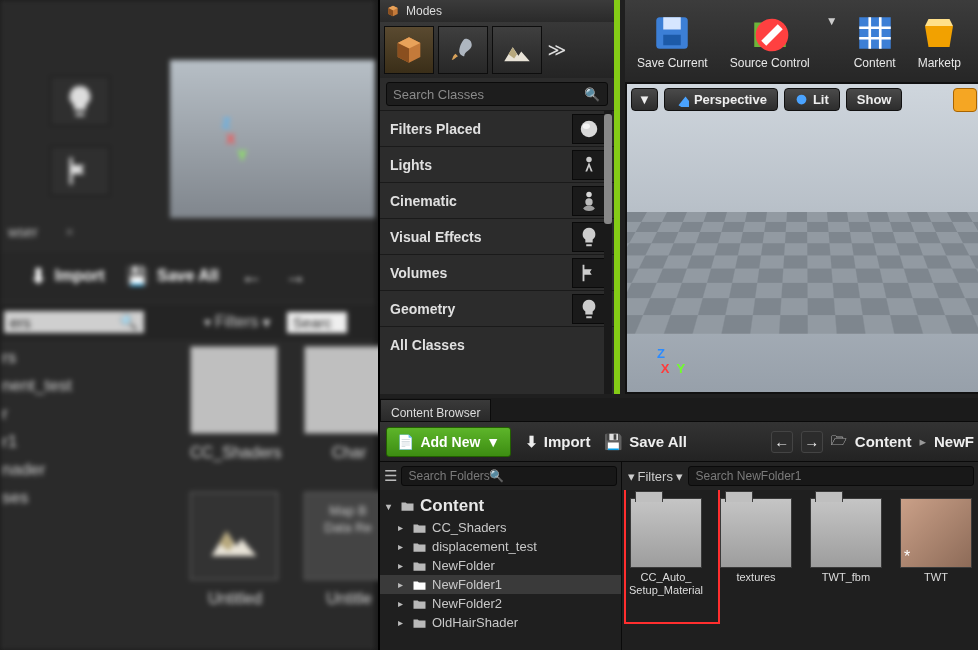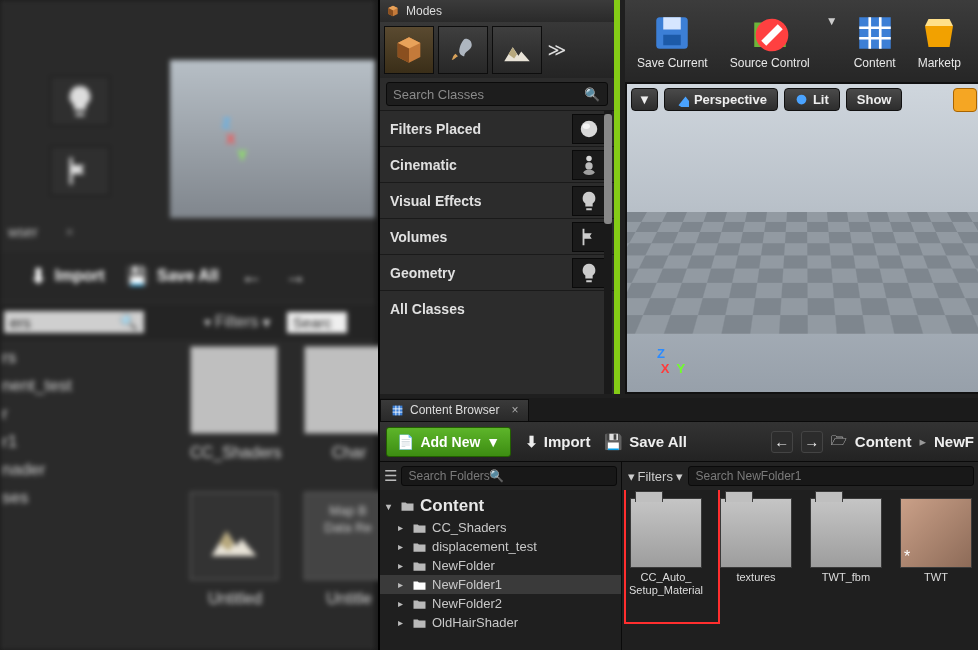--- a/index.html
+++ b/index.html
@@ -56,21 +56,21 @@
   .modes-row .label{ font-size:14px; color:#e0e0e0; font-weight:bold;}
   .modes-row.sel{ border-left:4px solid #f2a100; padding-left:6px;}
   .modes-row .mini{ width:34px; height:30px; background:#1a1a1a; border:1px solid #0a0a0a; display:flex;align-items:center;justify-content:center;}
   .modes-row .mini svg{width:22px;height:22px;fill:#ccc;}
   .modes-scroll{ position:absolute; right:2px; top:0; bottom:0; width:8px; background:#1a1a1a;}
   .modes-scroll .thumb{ position:absolute; left:0; top:4px; width:8px; height:110px; background:#888; border-radius:3px;}
 
   
   .cb { position:absolute; left:0; top:398px; width:600px; height:252px; background:#1f1f1f; }
   .cb-tab { height:24px; background:#1b1b1b; display:flex; align-items:center; border-bottom:1px solid #0a0a0a;}
-  .cb-tab .tab{ background:linear-gradient(#3a3a3a,#292929); height:22px; display:flex; align-items:center; gap:6px; padding:0 10px; font-size:12px; color:#ddd; border:1px solid #0b0b0b; border-bottom:none;}
+  .cb-tab .tab{ background:linear-gradient(#3a3a3a,#292929); height:22px; display:flex; align-items:center; gap:6px; padding:0 10px; font-size:12px; color:#ddd; border:1px solid #0b0b0b; border-bottom:none;flex-direction:column;}
   .cb-tab .close{ color:#aaa; margin-left:6px; cursor:pointer;}
   .cb-toolbar{ height:40px; background:linear-gradient(#333,#232323); display:flex; align-items:center; padding:0 6px; gap:14px; border-bottom:1px solid #0a0a0a;}
   .btn-green{ background:linear-gradient(#5db52a,#3d8d12); color:#fff; font-weight:bold; font-size:14px; padding:6px 10px; border:1px solid #236000; border-radius:3px; display:flex; align-items:center; gap:6px; cursor:pointer;}
   .cb-tbtn{ color:#eee; font-weight:bold; font-size:15px; display:flex; align-items:center; gap:6px; cursor:pointer;}
   .cb-nav{ margin-left:auto; display:flex; align-items:center; gap:8px; color:#eee;}
   .cb-nav .arrow{ width:22px; height:22px; border:1px solid #444; border-radius:3px; display:flex;align-items:center;justify-content:center; font-size:15px; background:#2c2c2c; cursor:pointer;}
   .cb-nav .crumb{ font-weight:bold; font-size:15px; cursor:pointer;}
   .cb-nav .sep{ color:#999; font-size:13px;}
   .cb-body{ display:flex; height:calc(100% - 64px);}
   .cb-tree{ width:256px; border-right:1px solid #0a0a0a; display:flex; flex-direction:column;}
@@ -343,20 +343,28 @@
 
       <div class="modes-row">
           <span class="label">Filters Placed</span>
           <span class="mini">
             <svg viewBox="0 0 24 24">
               <use href="#sphere"></use>
             </svg>
           </span>
         </div>
         <div class="modes-row">
+          <span class="label">Lights</span>
+          <span class="mini">
+            <svg viewBox="0 0 24 24">
+              <use href="#char"></use>
+            </svg>
+          </span>
+        </div>
+        <div class="modes-row">
           <span class="label">Cinematic</span>
           <span class="mini">
             <svg viewBox="0 0 24 24">
               <use href="#cones"></use>
             </svg>
           </span>
         </div>
         <div class="modes-row">
           <span class="label">Visual Effects</span>
           <span class="mini">

